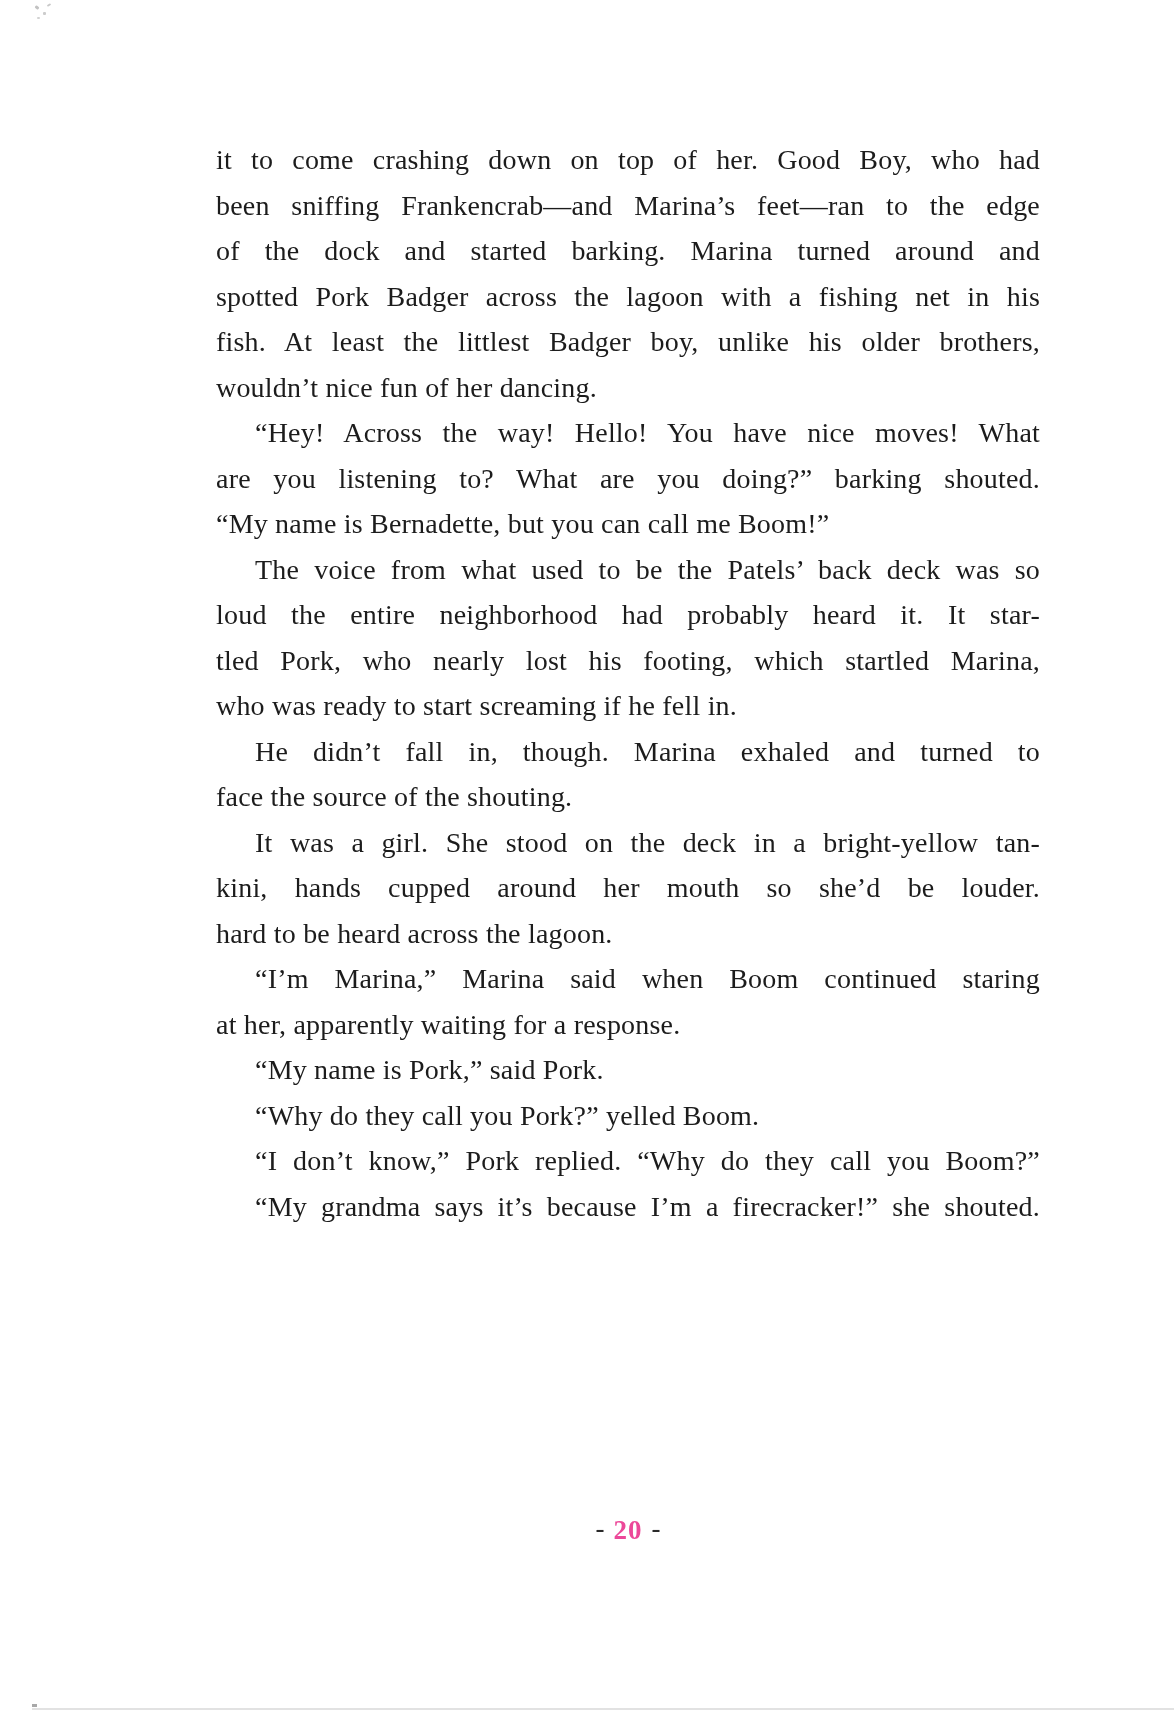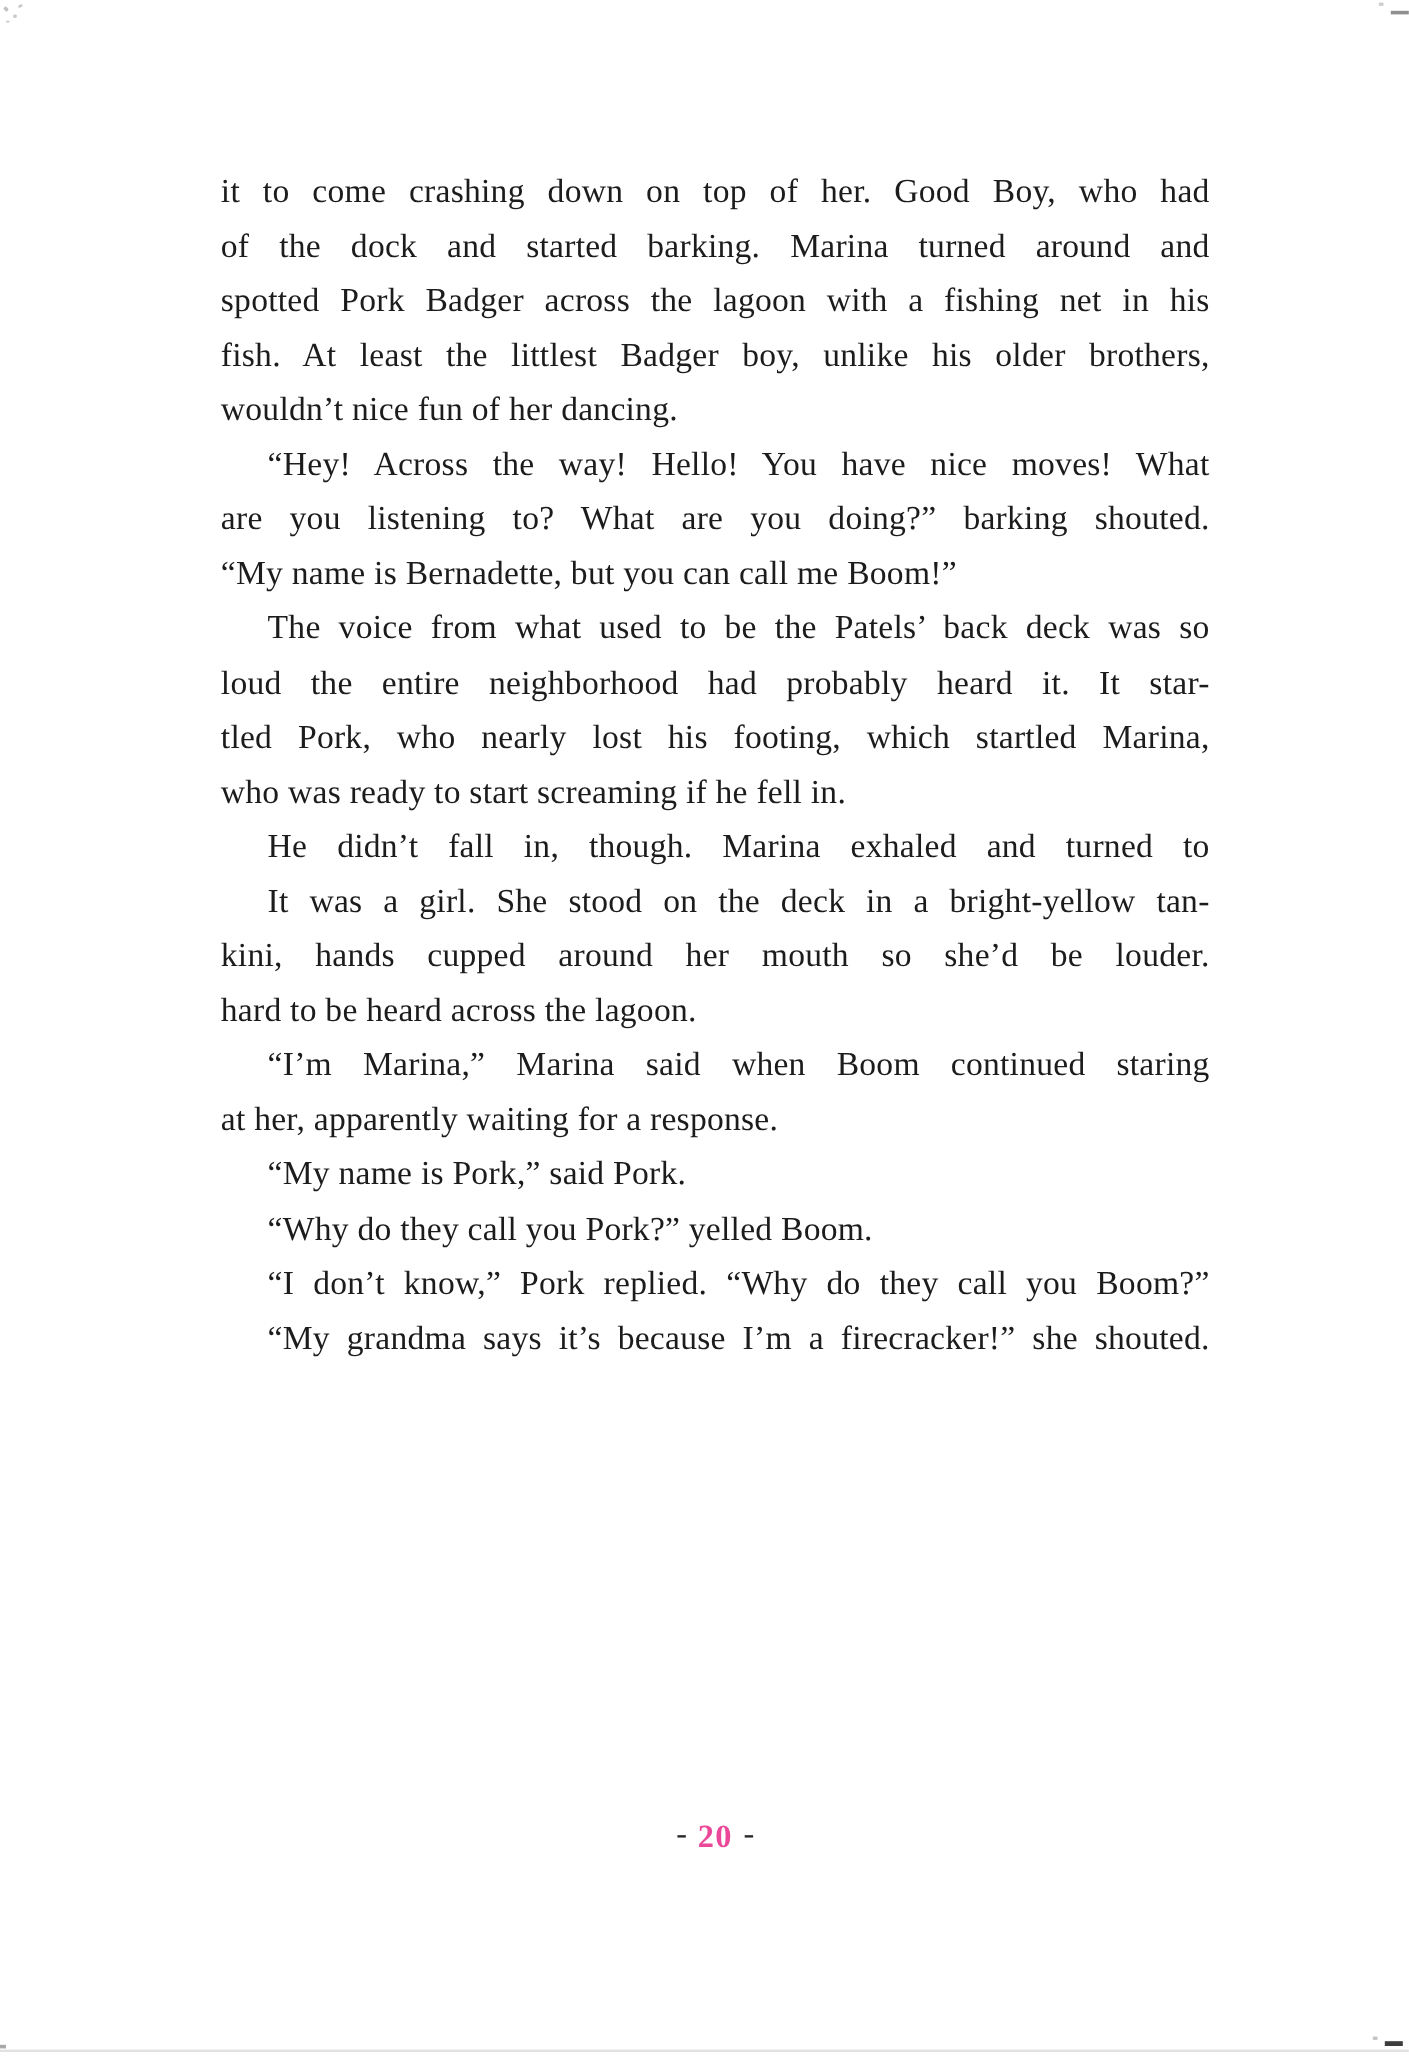--- a/index.html
+++ b/index.html
@@ -11,20 +11,21 @@
     height: 1713px;
     background: #ffffff;
     position: relative;
     overflow: hidden;
     font-family: "Liberation Serif", "DejaVu Serif", serif;
     color: #1c1c1c;
   }
   .page {
     position: absolute;
     inset: 0;
+    margin-left: 32px;
   }
   .text-block {
     position: absolute;
     left: 184px;
     top: 137px;
     width: 824px;
     font-size: 28px;
     line-height: 45.5px;
     letter-spacing: 0.2px;
   }
@@ -69,32 +70,34 @@
     border-radius: 1px;
   }
 </style>
 </head>
 <body>
 
 <div class="page">
 
   <div class="text-block">
       <div class="line just">it to come crashing down on top of her. Good Boy, who had</div>
+      <div class="line just">been sniffing Frankencrab—and Marina’s feet—ran to the edge</div>
       <div class="line just">of the dock and started barking. Marina turned around and</div>
       <div class="line just">spotted Pork Badger across the lagoon with a fishing net in his</div>
       <div class="line just">fish. At least the littlest Badger boy, unlike his older brothers,</div>
       <div class="line">wouldn’t nice fun of her dancing.</div>
       <div class="line indent just">“Hey! Across the way! Hello! You have nice moves! What</div>
       <div class="line just">are you listening to? What are you doing?” barking shouted.</div>
       <div class="line">“My name is Bernadette, but you can call me Boom!”</div>
       <div class="line indent just">The voice from what used to be the Patels’ back deck was so</div>
       <div class="line just">loud the entire neighborhood had probably heard it. It star-</div>
       <div class="line just">tled Pork, who nearly lost his footing, which startled Marina,</div>
       <div class="line">who was ready to start screaming if he fell in.</div>
       <div class="line indent just">He didn’t fall in, though. Marina exhaled and turned to</div>
+      <div class="line">face the source of the shouting.</div>
       <div class="line indent just">It was a girl. She stood on the deck in a bright-yellow tan-</div>
       <div class="line just">kini, hands cupped around her mouth so she’d be louder.</div>
       <div class="line">hard to be heard across the lagoon.</div>
       <div class="line indent just">“I’m Marina,” Marina said when Boom continued staring</div>
       <div class="line">at her, apparently waiting for a response.</div>
       <div class="line indent">“My name is Pork,” said Pork.</div>
       <div class="line indent">“Why do they call you Pork?” yelled Boom.</div>
       <div class="line indent just">“I don’t know,” Pork replied. “Why do they call you Boom?”</div>
       <div class="line indent just">“My grandma says it’s because I’m a firecracker!” she shouted.</div>
     </div>

